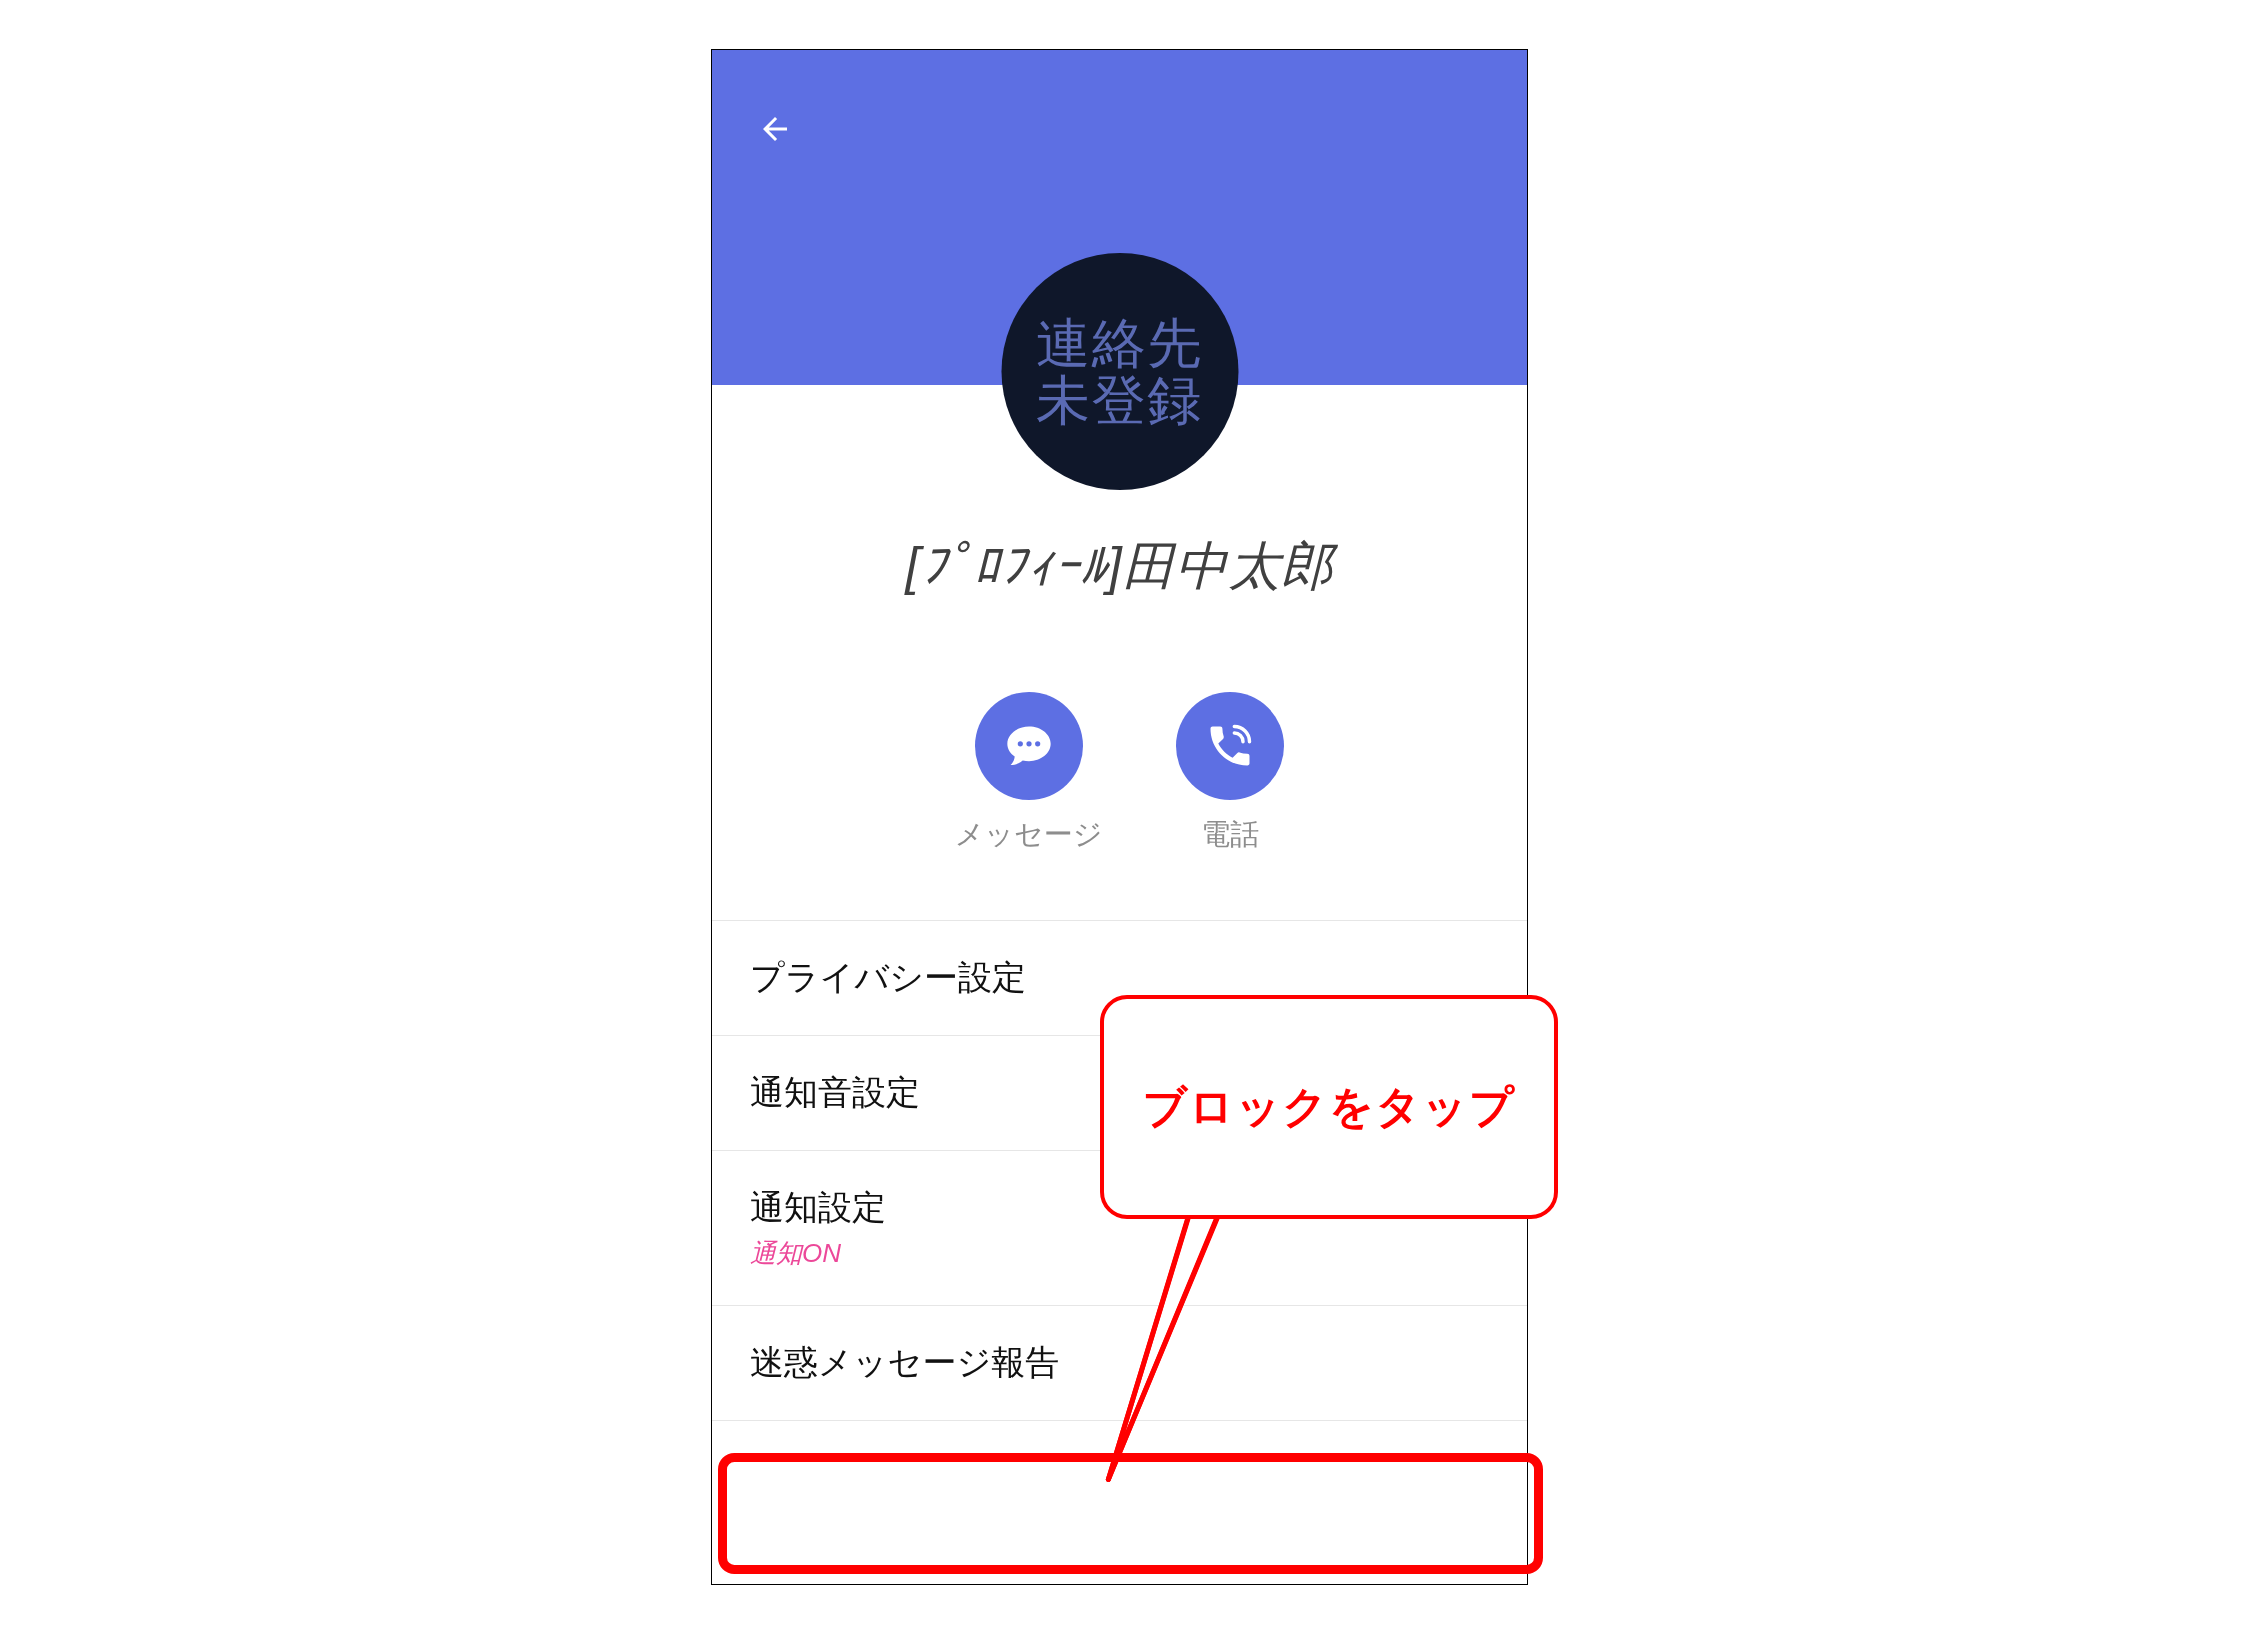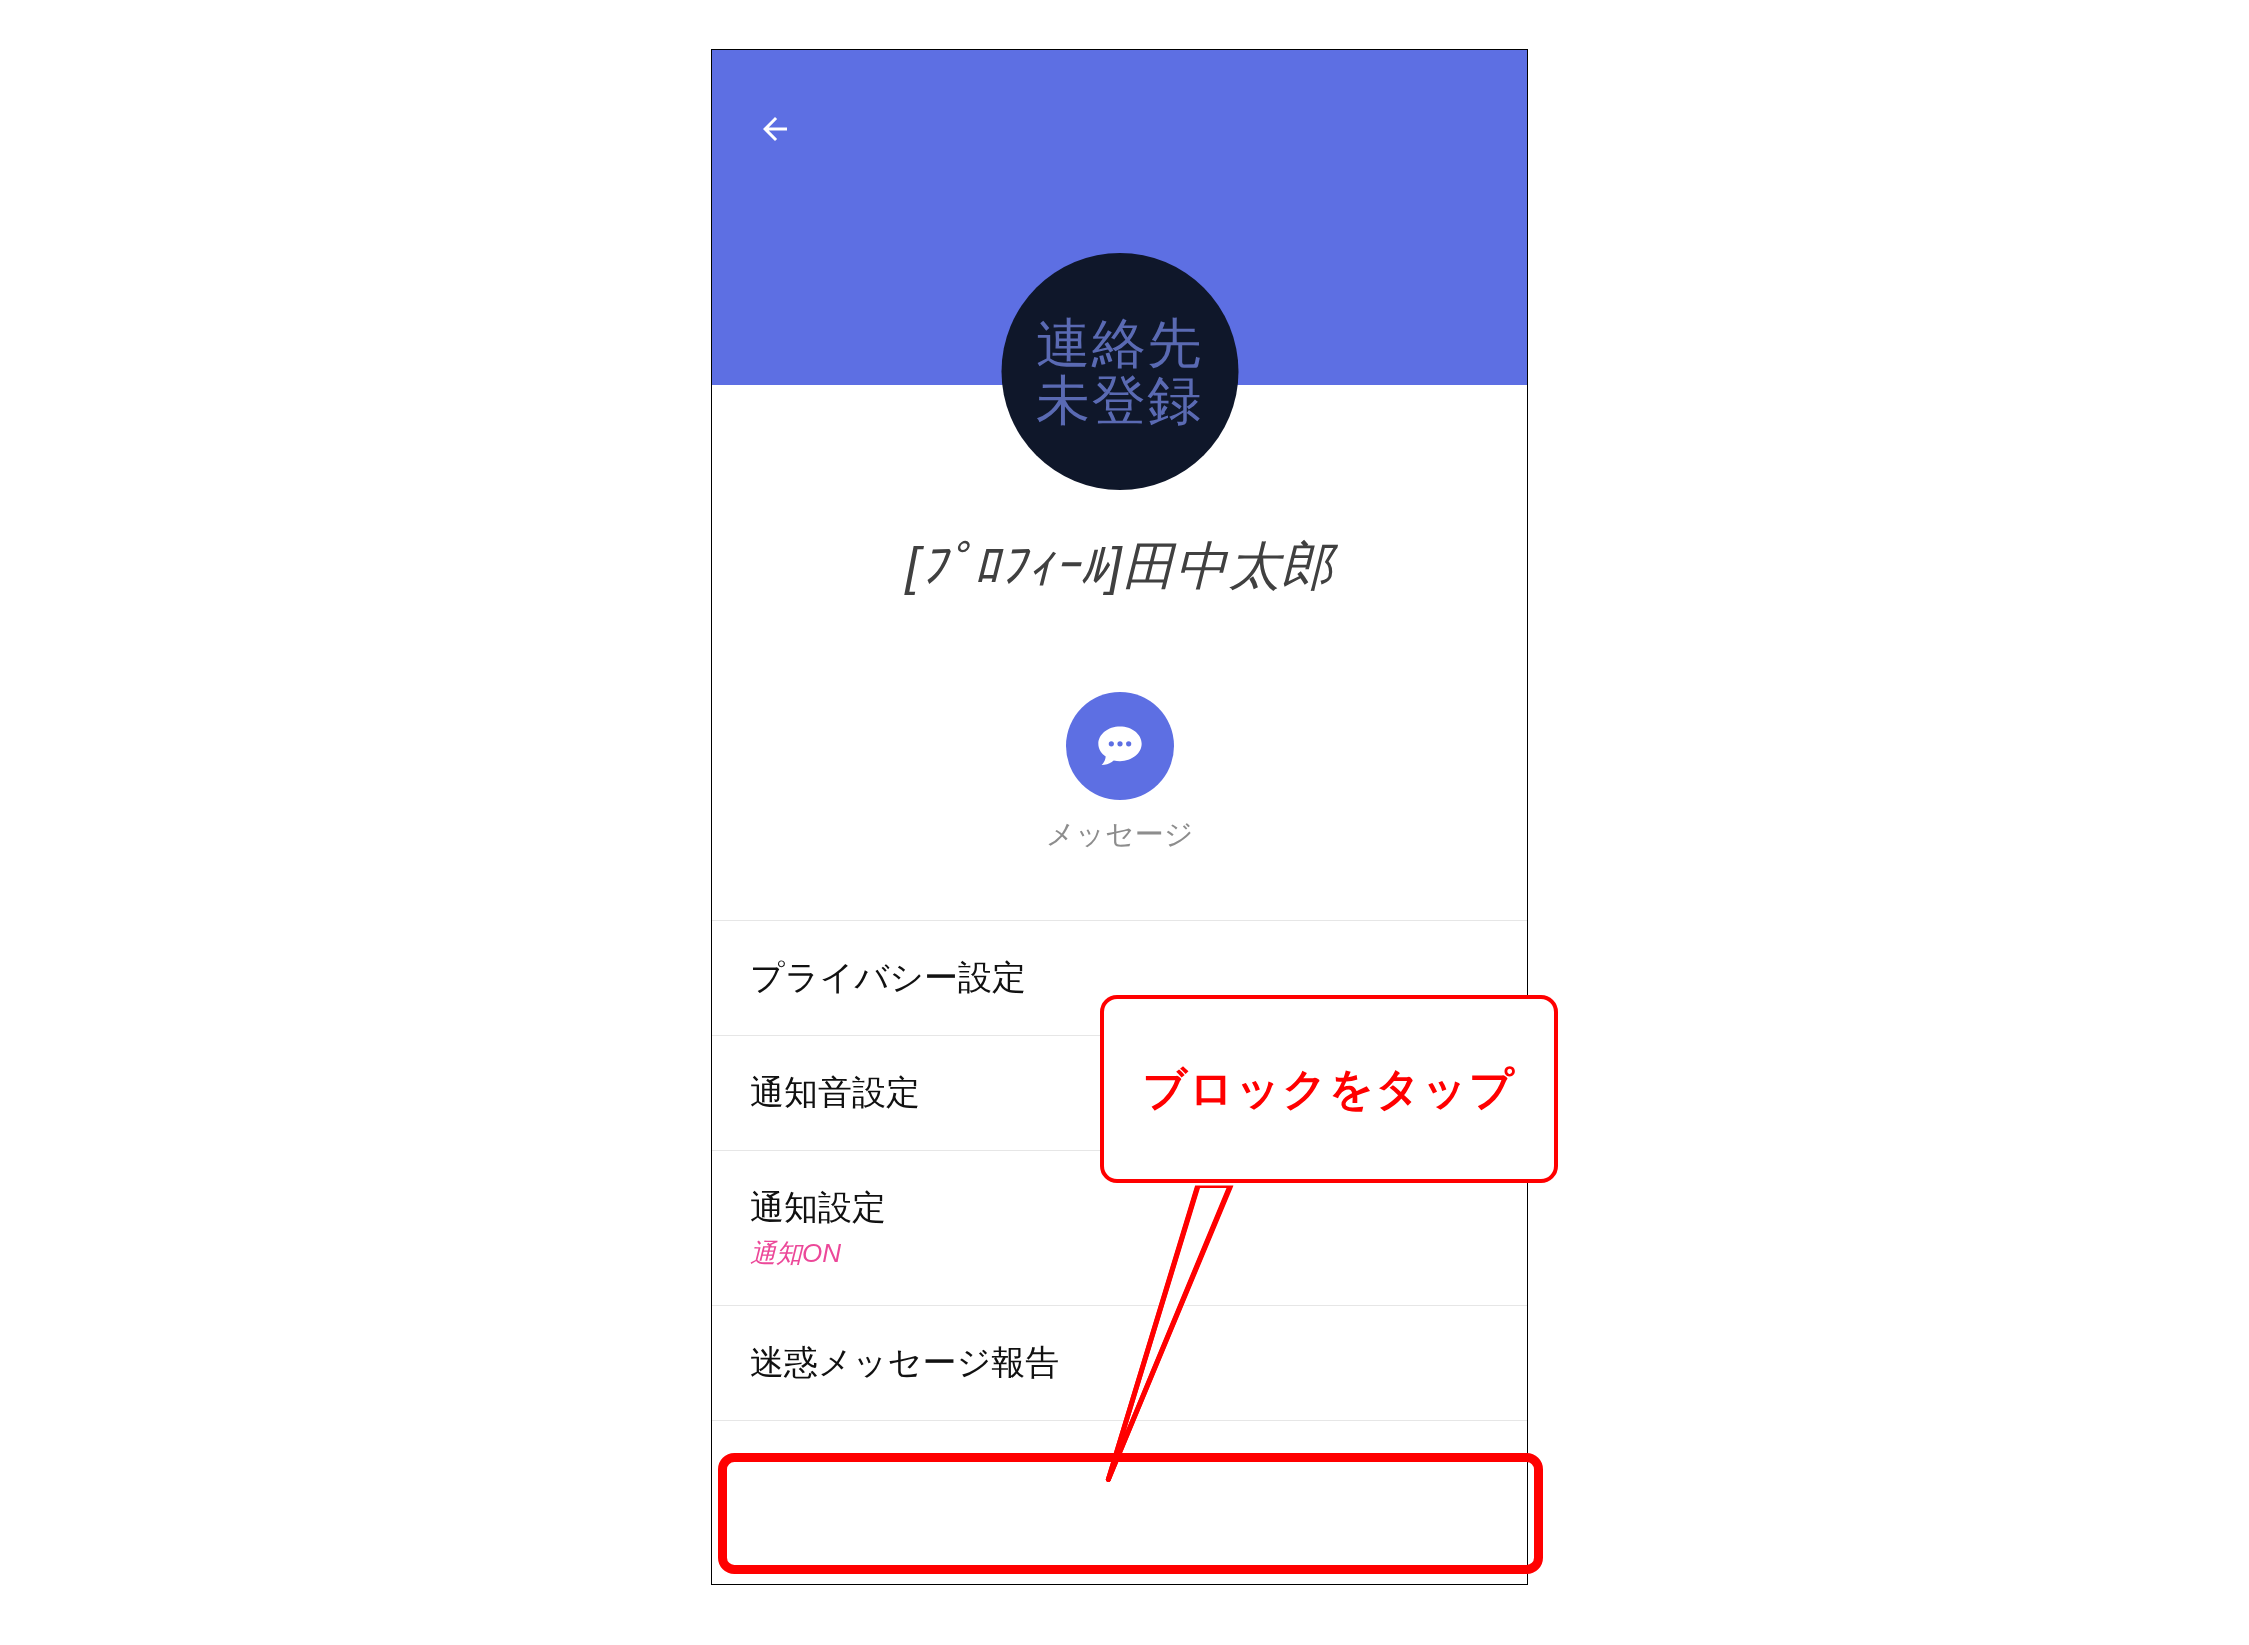--- a/index.html
+++ b/index.html
@@ -119,23 +119,23 @@
     color: #ec4899;
     margin-top: 4.9px;
     font-style: italic;
   }
   
   .callout {
     position: absolute;
     left: 1100px;
     top: 995px;
     width: 458px;
-    height: 188px;
+    height: 224px;
     border: 4.9px solid #ff0000;
-    border-radius: 17px;
+    border-radius: 27px;
     background: #ffffff;
     display: flex;
     align-items: center;
     justify-content: center;
     z-index: 10;
   }
   .callout-text {
     color: #ff0000;
     font-size: 44px;
     font-weight: 700;
@@ -187,20 +187,30 @@
         <div class="action-circle">
           <svg viewBox="0 0 24 24" width="52" height="52">
             <path d="M12 3C6.5 3 2 6.6 2 11c0 2.4 1.3 4.5 3.4 5.9-.1 1.2-.6 2.7-1.9 3.9 2.3 0 4.3-1 5.6-2.1 1 .2 1.9.3 2.9.3 5.5 0 10-3.6 10-8S17.5 3 12 3z"></path>
             <circle cx="8" cy="11" r="1.2" fill="#5d6fe3"></circle>
             <circle cx="12" cy="11" r="1.2" fill="#5d6fe3"></circle>
             <circle cx="16" cy="11" r="1.2" fill="#5d6fe3"></circle>
           </svg>
         </div>
         <span class="action-label">メッセージ</span>
       </div>
+      <div class="action-btn">
+        <div class="action-circle">
+          <svg viewBox="0 0 24 24" width="52" height="52">
+            <path d="M6.6 10.8c1.4 2.8 3.8 5.1 6.6 6.6l2.2-2.2c.3-.3.7-.4 1-.2 1.1.4 2.3.6 3.6.6.6 0 1 .4 1 1V20c0 .6-.4 1-1 1C10.6 21 3 13.4 3 4c0-.6.4-1 1-1h3.5c.6 0 1 .4 1 1 0 1.2.2 2.4.6 3.6.1.3 0 .7-.2 1l-2.3 2.2z"></path>
+            <path d="M14 3c3.9 0 7 3.1 7 7" stroke="#fff" stroke-width="1.6" fill="none" stroke-linecap="round"></path>
+            <path d="M14 6c2.2 0 4 1.8 4 4" stroke="#fff" stroke-width="1.6" fill="none" stroke-linecap="round"></path>
+          </svg>
+        </div>
+        <span class="action-label">電話</span>
+      </div>
     </div>
   </div>
 
   <div class="settings-list">
     <div class="settings-item">
       <div class="settings-item-title">プライバシー設定</div>
     </div>
     <div class="settings-item">
       <div class="settings-item-title">通知音設定</div>
     </div>

